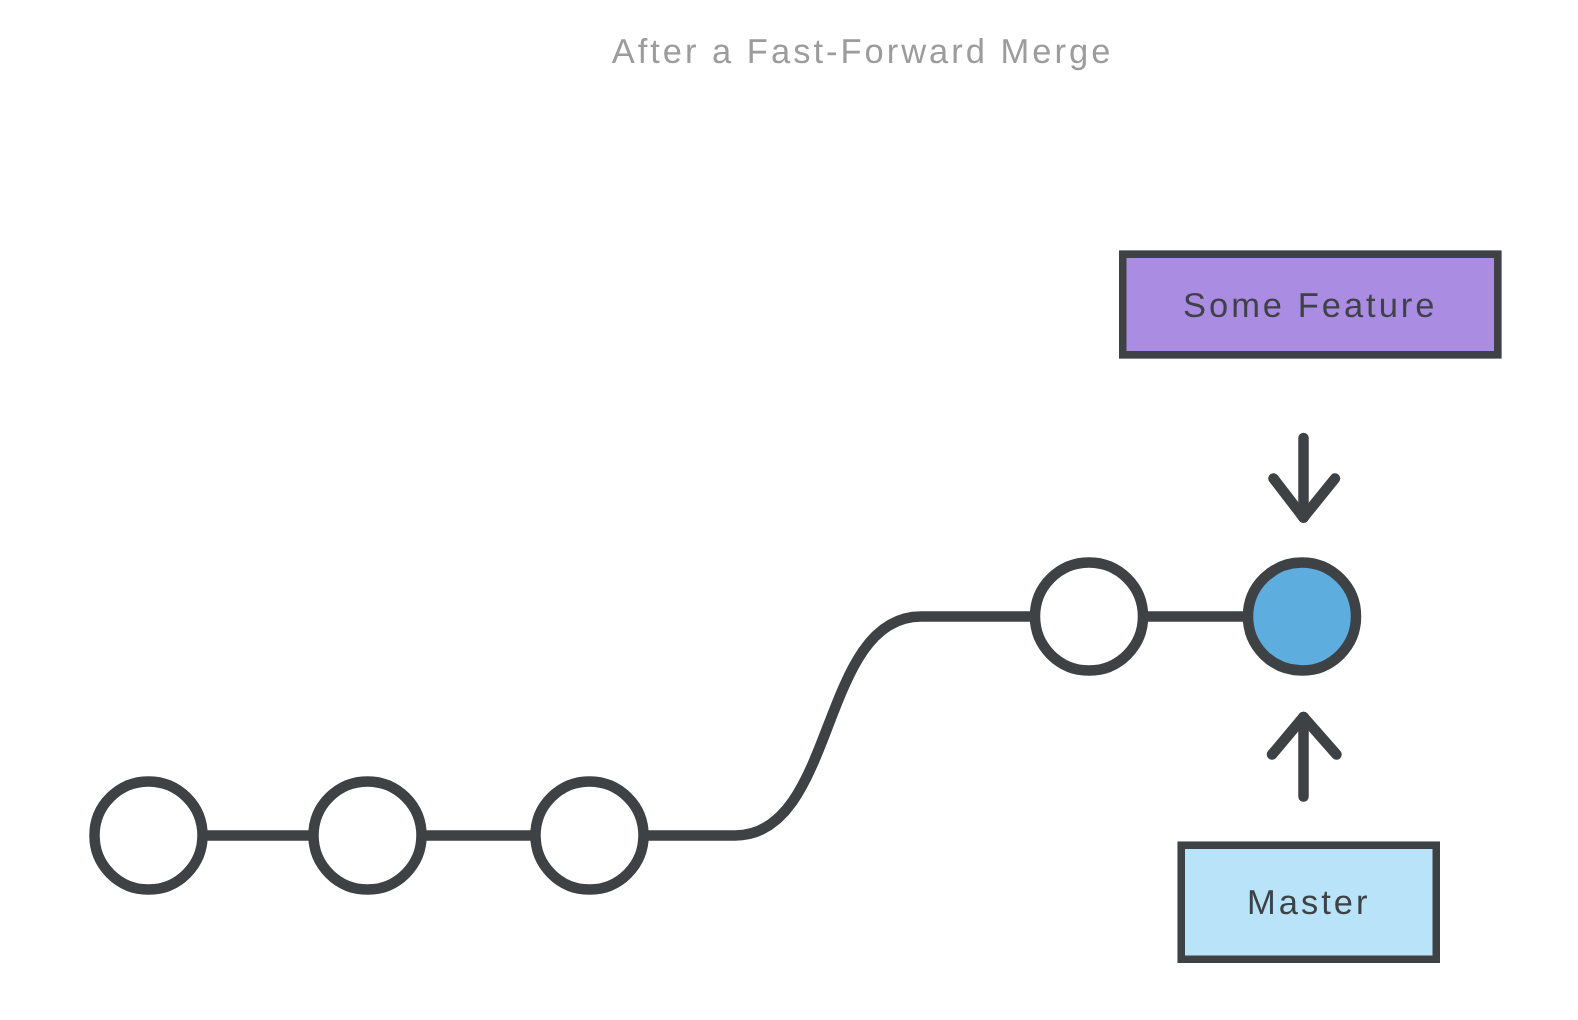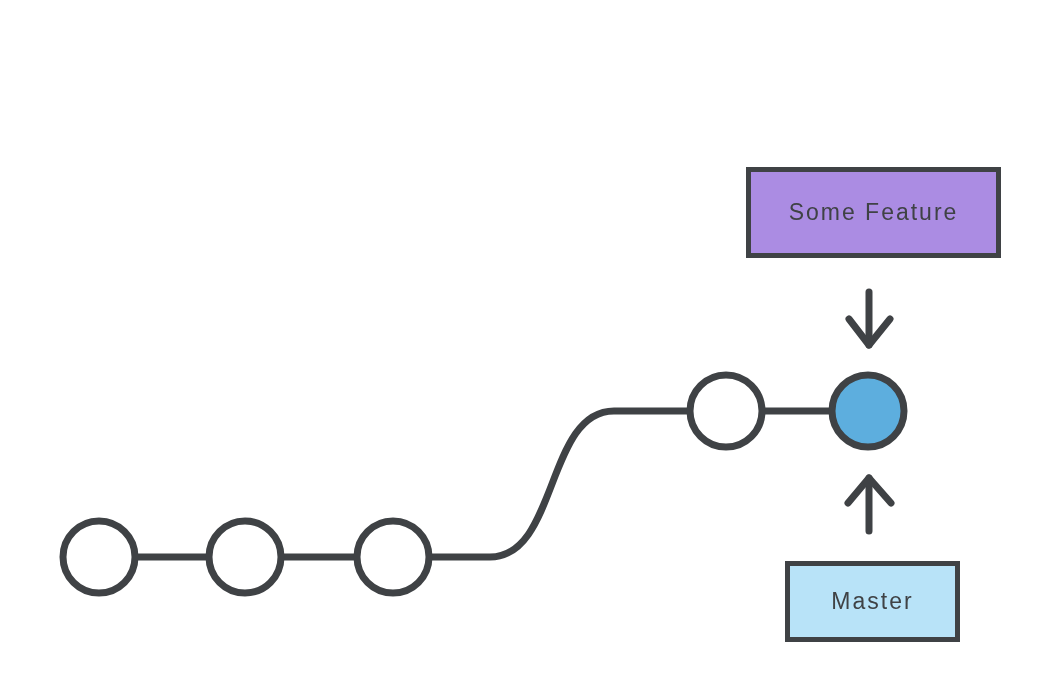--- a/index.html
+++ b/index.html
@@ -50,36 +50,37 @@
     align-items: center;
     justify-content: center;
     font-size: 23px;
     letter-spacing: 2px;
     color: var(--outline, #3f4245);
   }
   .feature-box {
     left: 746px;
     top: 167px;
     width: 255px;
-    height: 91px;
+    height: 72px;
     background: var(--feature-fill, #ab8ce3);
   }
   .master-box {
     left: 785px;
     top: 561px;
     width: 175px;
     height: 81px;
     background: var(--master-fill, #b8e3f8);
   }
 </style>
 </head>
 <body>
 
 <div class="canvas">
 
+  <div class="title">After a Fast-Forward Merge</div>
 
   <svg class="graph" width="1052" height="680" viewBox="0 0 1052 680">
 
     <path d="M 99 557 H 490 C 558 557 546 411 614 411 H 868"></path>
 
     <circle class="commit-circle" cx="99" cy="557" r="36"></circle>
     <circle class="commit-circle" cx="245" cy="557" r="36"></circle>
     <circle class="commit-circle" cx="393" cy="557" r="36"></circle>
 
     <circle class="commit-circle" cx="726" cy="411" r="36"></circle>

